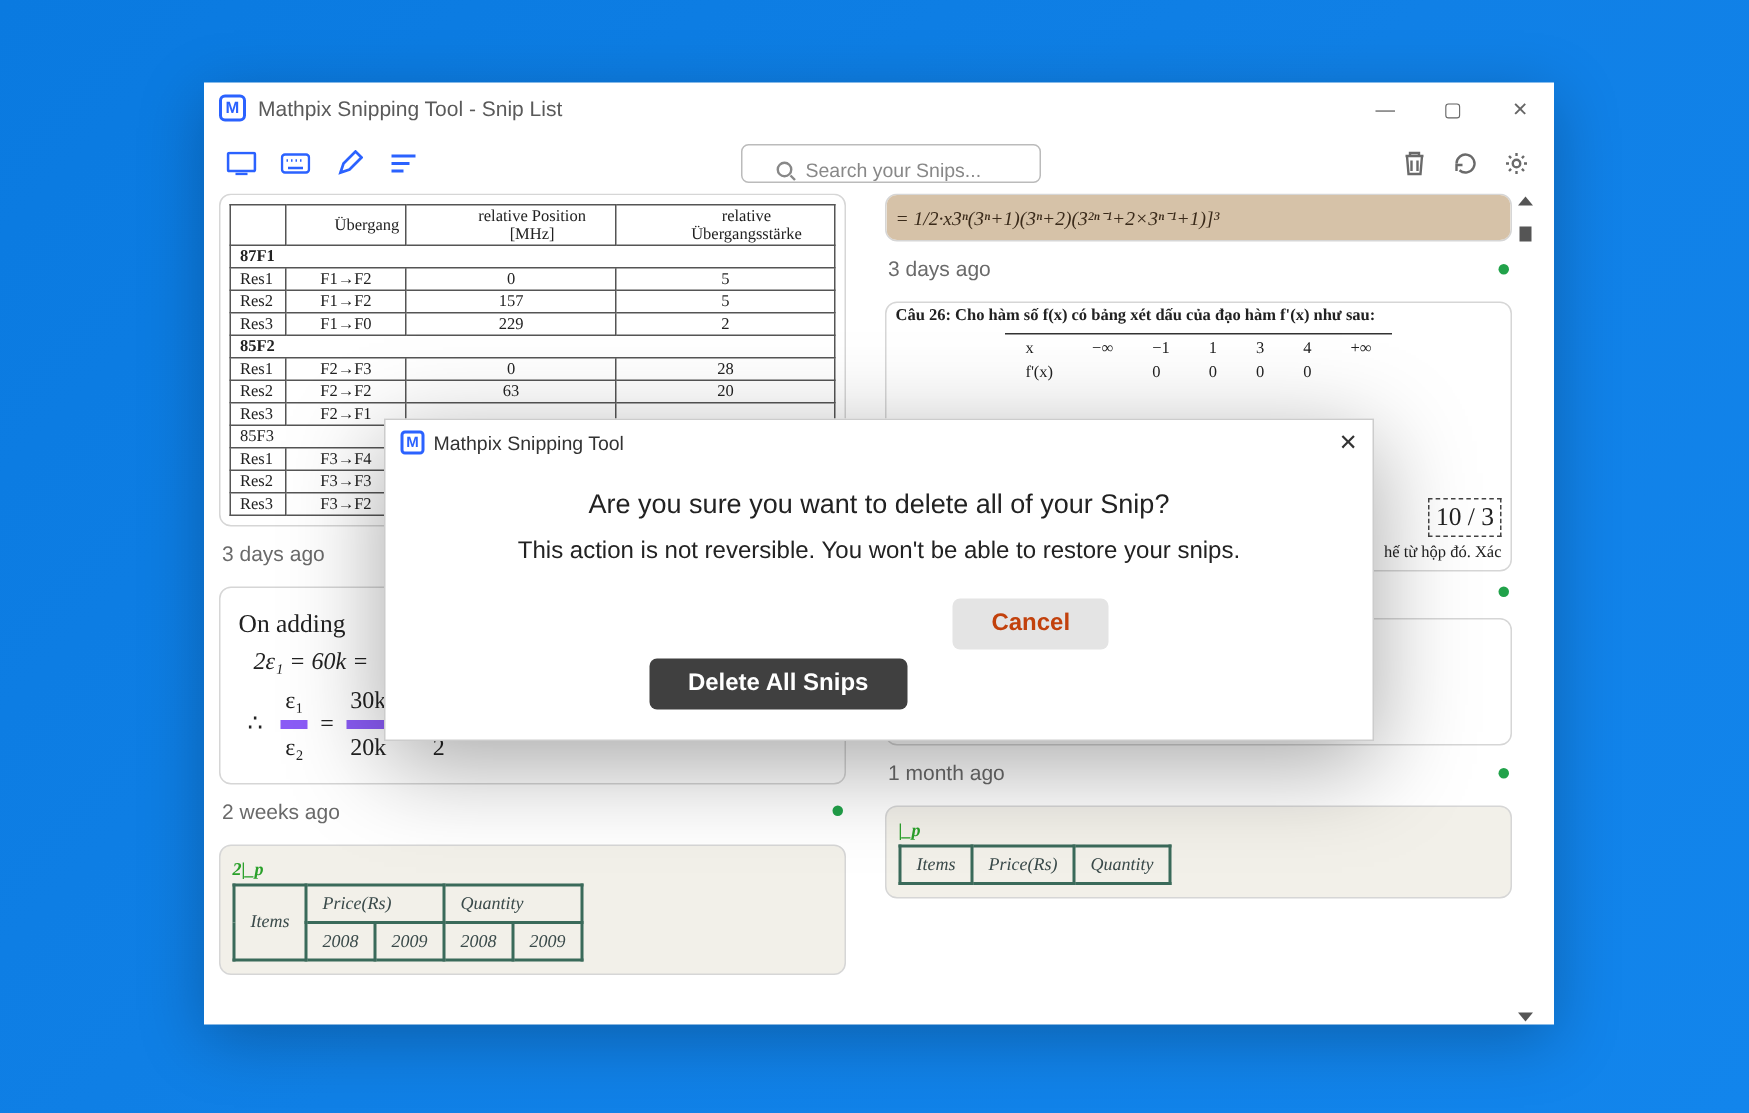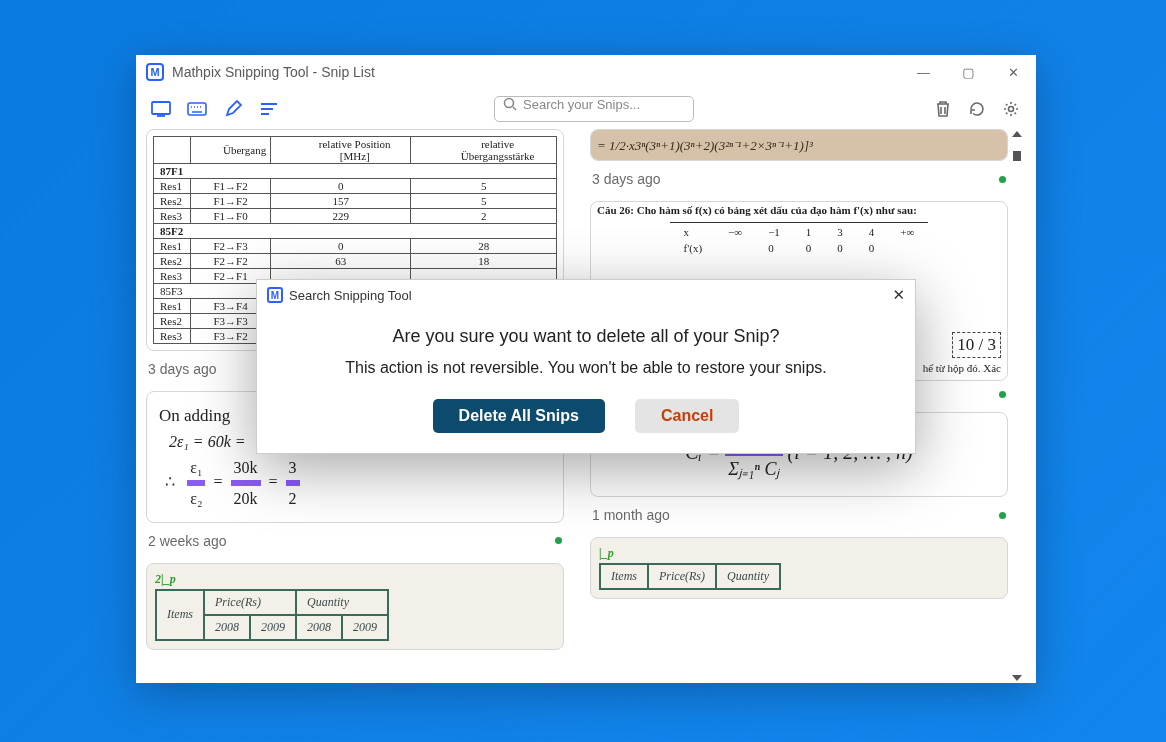--- a/index.html
+++ b/index.html
@@ -36,21 +36,21 @@
     height: 40px; display: flex; align-items: center; padding: 0 14px; gap: 14px;
   }
   .tb-icon {
     width: 22px; height: 22px; display: flex; align-items: center; justify-content: center;
     color: #2b62ff;
   }
   .tb-right { margin-left: auto; display: flex; gap: 12px; }
   .tb-right .tb-icon { color: #6a6a6a; }
   .search {
     width: 200px; height: 26px; border: 1px solid #bbb; border-radius: 5px;
-    display: flex; align-items: flex-start; padding: 0 8px; color: #888; font-size: 13px;
+    display: flex; align-items: flex-end; padding: 0 22px; color: #888; font-size: 13px;
     margin-left: 200px;
   }
   .search svg { margin-right: 6px; }
   .content {
     flex: 1; overflow: hidden; display: flex; padding: 0 10px;
   }
   .columns { display: flex; gap: 26px; flex: 1; }
   .col { flex: 1; display: flex; flex-direction: column; gap: 6px; }
   .snip-card {
     border: 1px solid #d6d6d6; border-radius: 8px;
@@ -93,21 +93,21 @@
   .modal-title .close { margin-left: auto; font-size: 15px; color: #333; }
   .modal-body { padding: 10px 20px 20px; text-align: center; color: #222; }
   .modal-body .line1 { font-size: 18px; margin: 6px 0 12px; }
   .modal-body .line2 { font-size: 16px; margin-bottom: 22px; }
   .modal-actions { display: flex; justify-content: center; gap: 30px; }
   .btn {
     height: 34px; border-radius: 5px; padding: 0 26px; font-size: 16px;
     display: inline-flex; align-items: center; justify-content: center;
     font-weight: 600; border: none;
   }
-  .btn-danger { background: #0c4a6e; color: #fff; }
+  .btn-danger { background: #404040; color: #fff; margin-top: 40px; }
   .btn-cancel { background: #e4e4e4; color: #c2410c; }
   .paper-strip {
     background: #d6c2a8; font-family: "Times New Roman", serif;
     font-style: italic; font-size: 13px; padding: 6px;
     color: #3a2a1a;
   }
   .viet-card { font-size: 11px; padding: 2px 6px 6px; }
   .viet-card .sign-table td { padding: 1px 12px; font-size: 11px; }
   .viet-card .sign-table { border-top:1px solid #333; }
   .formula-big { font-size: 20px; text-align: center; padding: 10px 6px; font-family: "Times New Roman", serif; font-style: italic; }
@@ -219,21 +219,21 @@
             <tr>
                   <td class="row-label">Res1</td>
                   <td>F2→F3</td>
                   <td>0</td>
                   <td>28</td>
                 </tr>
             <tr>
                   <td class="row-label">Res2</td>
                   <td>F2→F2</td>
                   <td>63</td>
-                  <td>18</td>
+                  <td>20</td>
                 </tr>
             <tr>
                   <td class="row-label">Res3</td>
                   <td>F2→F1</td>
                   <td></td>
                   <td></td>
                 </tr>
             <tr>
                   <td class="row-label" colspan="4" style="font-weight:normal;text-align:left">85F3</td>
                 </tr>
@@ -374,21 +374,21 @@
       <div class="scroll-arrow up"></div>
       <div class="scroll-mark"></div>
       <div class="scroll-arrow down"></div>
     </div>
   </div>
 </div>
 
 <div class="modal">
   <div class="modal-title">
     <span class="app-logo" style="width:16px;height:16px;border:2px solid #2b62ff;border-radius:3px;display:inline-flex;align-items:center;justify-content:center;color:#2b62ff;font-size:10px;font-weight:900;margin-right:6px">M</span>
-    <span>Search Snipping Tool</span>
+    <span>Mathpix Snipping Tool</span>
     <span class="close">✕</span>
   </div>
   <div class="modal-body">
     <div class="line1">Are you sure you want to delete all of your Snip?</div>
     <div class="line2">This action is not reversible. You won't be able to restore your snips.</div>
     <div class="modal-actions">
       <button class="btn btn-danger">Delete All Snips</button>
       <button class="btn btn-cancel">Cancel</button>
     </div>
   </div>

